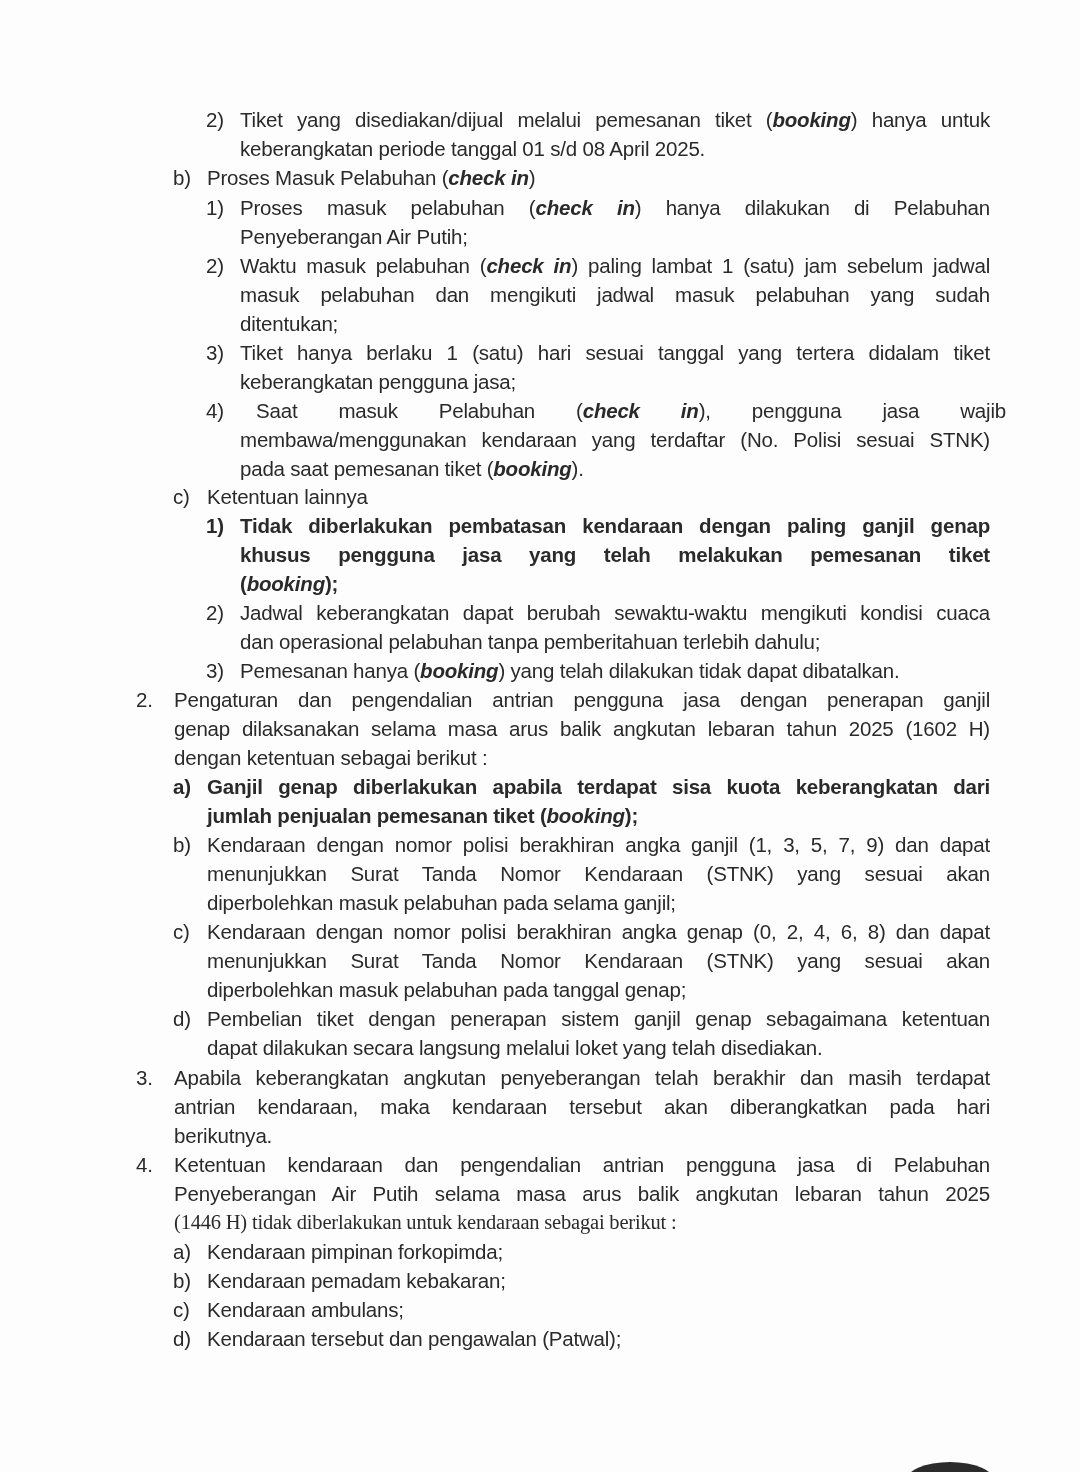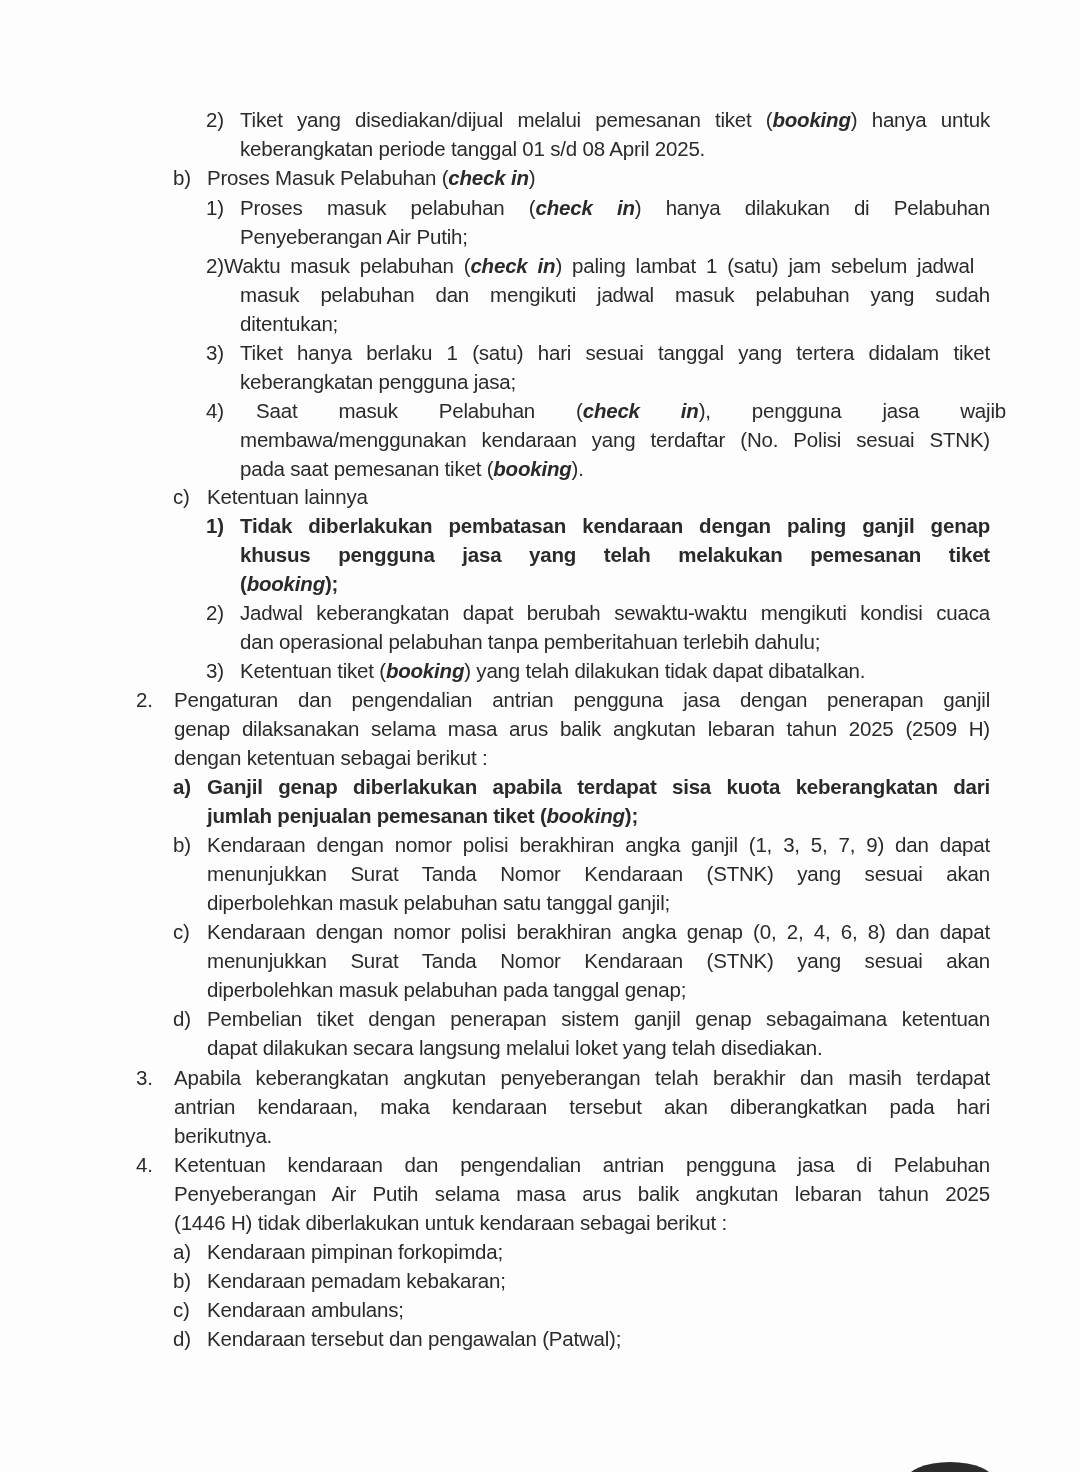--- a/index.html
+++ b/index.html
@@ -45,21 +45,21 @@
     </div>
     <div class="line" style="top: 193px; left: 0px; width: 1080px;">
       <span class="marker" style="left: 206px;">1)</span>
       <span class="txt just" style="left: 240px; width: 750px;"><span>Proses masuk pelabuhan (</span><i>check in</i><span>) hanya dilakukan di Pelabuhan</span></span>
     </div>
     <div class="line" style="top: 222px; left: 0px; width: 1080px;">
       <span class="txt" style="left: 240px;"><span>Penyeberangan Air Putih;</span></span>
     </div>
     <div class="line" style="top: 251px; left: 0px; width: 1080px;">
       <span class="marker" style="left: 206px;">2)</span>
-      <span class="txt just" style="left: 224px; width: 750px;"><span>Waktu masuk pelabuhan (</span><i>check in</i><span>) paling lambat 1 (satu) jam sebelum jadwal</span></span>
+      <span class="txt just" style="left: 240px; width: 750px;"><span>Waktu masuk pelabuhan (</span><i>check in</i><span>) paling lambat 1 (satu) jam sebelum jadwal</span></span>
     </div>
     <div class="line" style="top: 280px; left: 0px; width: 1080px;">
       <span class="txt just" style="left: 240px; width: 750px;"><span>masuk pelabuhan dan mengikuti jadwal masuk pelabuhan yang sudah</span></span>
     </div>
     <div class="line" style="top: 309px; left: 0px; width: 1080px;">
       <span class="txt" style="left: 240px;"><span>ditentukan;</span></span>
     </div>
     <div class="line" style="top: 338px; left: 0px; width: 1080px;">
       <span class="marker" style="left: 206px;">3)</span>
       <span class="txt just" style="left: 240px; width: 750px;"><span>Tiket hanya berlaku 1 (satu) hari sesuai tanggal yang tertera didalam tiket</span></span>
@@ -93,48 +93,48 @@
     </div>
     <div class="line" style="top: 598px; left: 0px; width: 1080px;">
       <span class="marker" style="left: 206px;">2)</span>
       <span class="txt just" style="left: 240px; width: 750px;"><span>Jadwal keberangkatan dapat berubah sewaktu-waktu mengikuti kondisi cuaca</span></span>
     </div>
     <div class="line" style="top: 627px; left: 0px; width: 1080px;">
       <span class="txt" style="left: 240px;"><span>dan operasional pelabuhan tanpa pemberitahuan terlebih dahulu;</span></span>
     </div>
     <div class="line" style="top: 656px; left: 0px; width: 1080px;">
       <span class="marker" style="left: 206px;">3)</span>
-      <span class="txt" style="left: 240px;"><span>Ketentuan tiket (</span><i>booking</i><span>) yang telah dilakukan tidak dapat dibatalkan.</span></span>
+      <span class="txt" style="left: 240px;"><span>Pemesanan hanya (</span><i>booking</i><span>) yang telah dilakukan tidak dapat dibatalkan.</span></span>
     </div>
     <div class="line" style="top: 685px; left: 0px; width: 1080px;">
       <span class="marker" style="left: 136px;">2.</span>
       <span class="txt just" style="left: 174px; width: 816px;"><span>Pengaturan dan pengendalian antrian pengguna jasa dengan penerapan ganjil</span></span>
     </div>
     <div class="line" style="top: 714px; left: 0px; width: 1080px;">
-      <span class="txt just" style="left: 174px; width: 816px;"><span>genap dilaksanakan selama masa arus balik angkutan lebaran tahun 2025 (2509 H)</span></span>
+      <span class="txt just" style="left: 174px; width: 816px;"><span>genap dilaksanakan selama masa arus balik angkutan lebaran tahun 2025 (1602 H)</span></span>
     </div>
     <div class="line" style="top: 743px; left: 0px; width: 1080px;">
       <span class="txt" style="left: 174px;"><span>dengan ketentuan sebagai berikut :</span></span>
     </div>
     <div class="line bold" style="top: 772px; left: 0px; width: 1080px;">
       <span class="marker" style="left: 173px;">a)</span>
       <span class="txt just" style="left: 207px; width: 783px;"><span>Ganjil genap diberlakukan apabila terdapat sisa kuota keberangkatan dari</span></span>
     </div>
     <div class="line bold" style="top: 801px; left: 0px; width: 1080px;">
       <span class="txt" style="left: 207px;"><span>jumlah penjualan pemesanan tiket (</span><i>booking</i><span>);</span></span>
     </div>
     <div class="line" style="top: 830px; left: 0px; width: 1080px;">
       <span class="marker" style="left: 173px;">b)</span>
       <span class="txt just" style="left: 207px; width: 783px;"><span>Kendaraan dengan nomor polisi berakhiran angka ganjil (1, 3, 5, 7, 9) dan dapat</span></span>
     </div>
     <div class="line" style="top: 859px; left: 0px; width: 1080px;">
       <span class="txt just" style="left: 207px; width: 783px;"><span>menunjukkan Surat Tanda Nomor Kendaraan (STNK) yang sesuai akan</span></span>
     </div>
     <div class="line" style="top: 888px; left: 0px; width: 1080px;">
-      <span class="txt" style="left: 207px;"><span>diperbolehkan masuk pelabuhan satu tanggal ganjil;</span></span>
+      <span class="txt" style="left: 207px;"><span>diperbolehkan masuk pelabuhan pada selama ganjil;</span></span>
     </div>
     <div class="line" style="top: 917px; left: 0px; width: 1080px;">
       <span class="marker" style="left: 173px;">c)</span>
       <span class="txt just" style="left: 207px; width: 783px;"><span>Kendaraan dengan nomor polisi berakhiran angka genap (0, 2, 4, 6, 8) dan dapat</span></span>
     </div>
     <div class="line" style="top: 946px; left: 0px; width: 1080px;">
       <span class="txt just" style="left: 207px; width: 783px;"><span>menunjukkan Surat Tanda Nomor Kendaraan (STNK) yang sesuai akan</span></span>
     </div>
     <div class="line" style="top: 975px; left: 0px; width: 1080px;">
       <span class="txt" style="left: 207px;"><span>diperbolehkan masuk pelabuhan pada tanggal genap;</span></span>
@@ -157,21 +157,21 @@
       <span class="txt" style="left: 174px;"><span>berikutnya.</span></span>
     </div>
     <div class="line" style="top: 1150px; left: 0px; width: 1080px;">
       <span class="marker" style="left: 136px;">4.</span>
       <span class="txt just" style="left: 174px; width: 816px;"><span>Ketentuan kendaraan dan pengendalian antrian pengguna jasa di Pelabuhan</span></span>
     </div>
     <div class="line" style="top: 1179px; left: 0px; width: 1080px;">
       <span class="txt just" style="left: 174px; width: 816px;"><span>Penyeberangan Air Putih selama masa arus balik angkutan lebaran tahun 2025</span></span>
     </div>
     <div class="line" style="top: 1208px; left: 0px; width: 1080px;">
-      <span class="txt" style="left: 174px;"><span>(1446 H) tidak diberlakukan untuk kendaraan sebagai berikut :</span></span>
+      <span class="txt" style="left: 174px; font-family: Liberation Serif, serif;"><span>(1446 H) tidak diberlakukan untuk kendaraan sebagai berikut :</span></span>
     </div>
     <div class="line" style="top: 1237px; left: 0px; width: 1080px;">
       <span class="marker" style="left: 173px;">a)</span>
       <span class="txt" style="left: 207px;"><span>Kendaraan pimpinan forkopimda;</span></span>
     </div>
     <div class="line" style="top: 1266px; left: 0px; width: 1080px;">
       <span class="marker" style="left: 173px;">b)</span>
       <span class="txt" style="left: 207px;"><span>Kendaraan pemadam kebakaran;</span></span>
     </div>
     <div class="line" style="top: 1295px; left: 0px; width: 1080px;">

